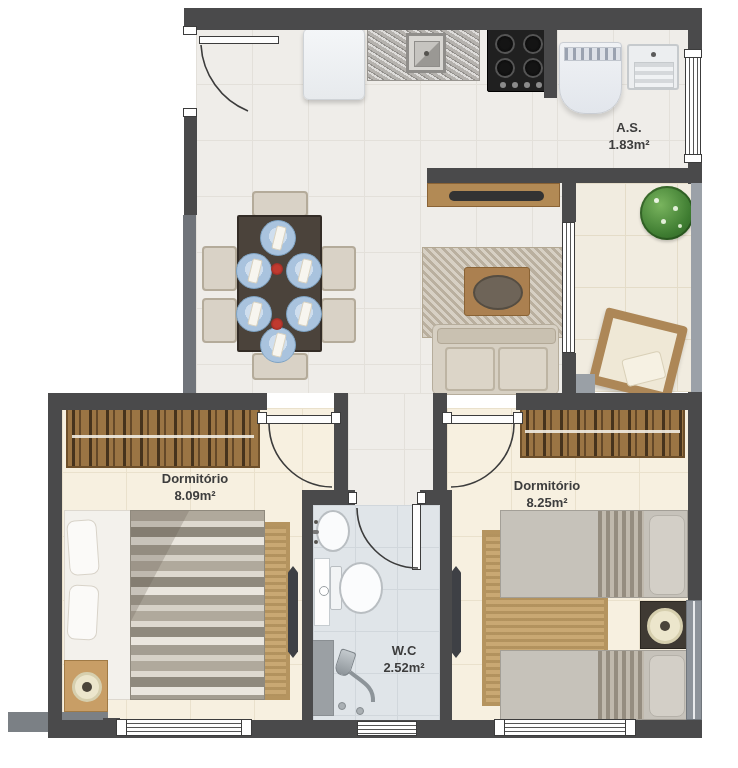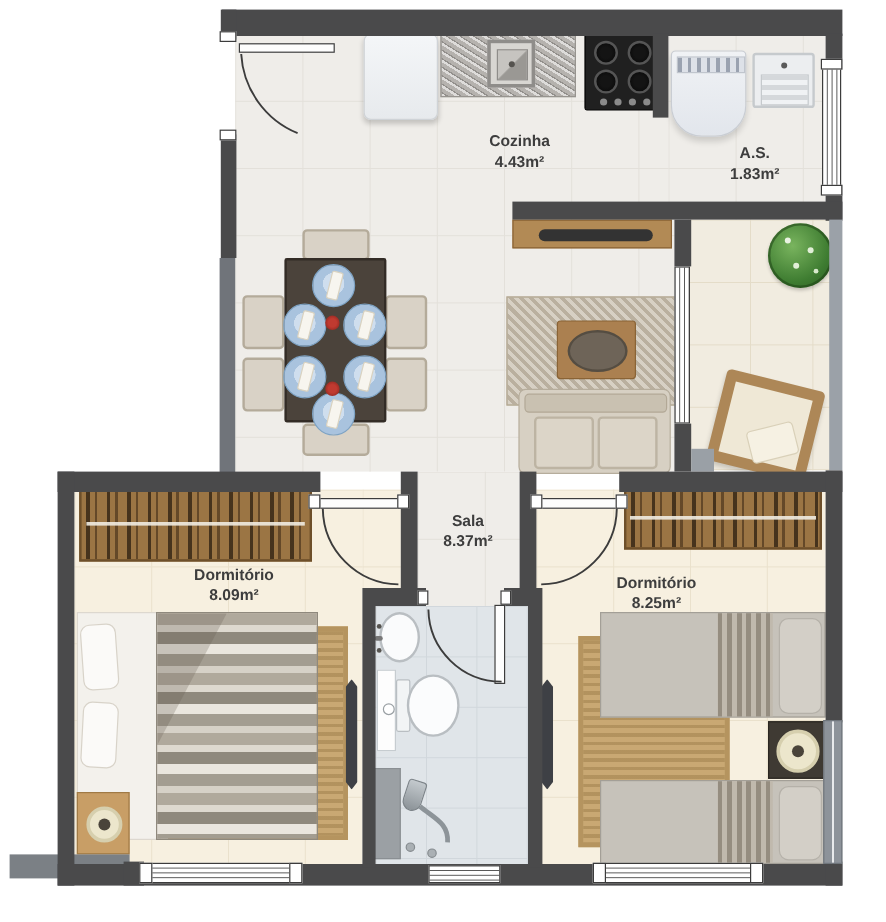--- a/index.html
+++ b/index.html
@@ -310,34 +310,30 @@
   <div class="jamb" style="left:417px;top:492px;width:9px;height:12px;"></div>
 
   <svg class="overlay" width="738" height="768" viewBox="0 0 738 768">
     <path d="M 201 45 A 76 76 0 0 0 248 111" fill="none" stroke="#3c3c3c" stroke-width="1.6"></path>
     <path d="M 269 424 A 64 64 0 0 0 332 487" fill="none" stroke="#3c3c3c" stroke-width="1.6"></path>
     <path d="M 514 424 A 64 64 0 0 1 451 487" fill="none" stroke="#3c3c3c" stroke-width="1.6"></path>
     <path d="M 357 508 A 61 61 0 0 0 418 568" fill="none" stroke="#3c3c3c" stroke-width="1.6"></path>
     <path d="M 350 672 C 362 682, 374 686, 373 702" fill="none" stroke="#8d9499" stroke-width="4"></path>
   </svg>
 
-  <div class="lbl" style="left:373px;top:110px;">
-    <span>Cozinha</span>
-    <span>4.43m²</span>
-  </div>
   <div class="lbl" style="left:569px;top:120px;">
     <span>A.S.</span>
     <span>1.83m²</span>
   </div>
-  <div class="lbl" style="left:330px;top:426px;">
-    <span>Sala</span>
-    <span>8.37m²</span>
-  </div>
   <div class="lbl" style="left:135px;top:471px;">
     <span>Dormitório</span>
     <span>8.09m²</span>
   </div>
   <div class="lbl" style="left:487px;top:478px;">
     <span>Dormitório</span>
     <span>8.25m²</span>
   </div>
+  <div class="lbl" style="left:344px;top:643px;">
+    <span>W.C</span>
+    <span>2.52m²</span>
+  </div>
 
 </div>
 
 </body></html>

